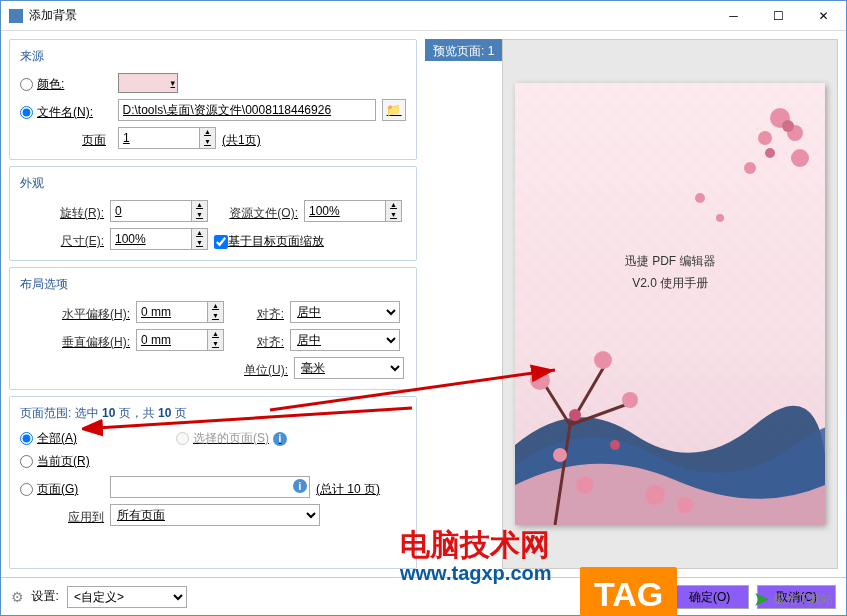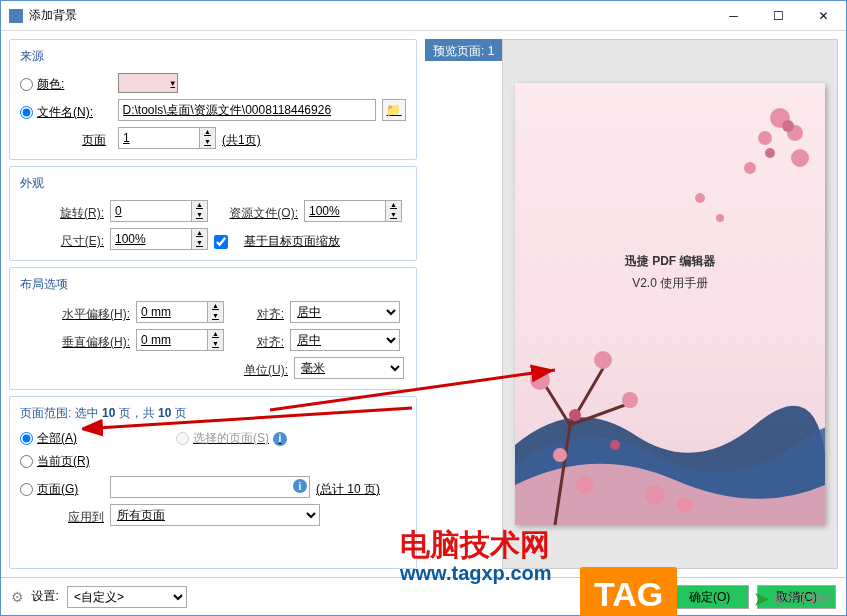--- a/index.html
+++ b/index.html
@@ -20,35 +20,35 @@
 .lbl { text-align: right; color: #333; }
 input[type=radio] { margin-right: 4px; }
 input[type=text], select { border: 1px solid #aaa; padding: 2px 4px; height: 22px; background: #fff; }
 .spinner { display: inline-flex; align-items: center; border: 1px solid #aaa; height: 22px; background: #fff; }
 .spinner input { border: none; padding: 2px 4px; height: 20px; outline: none; }
 .spinbtns { display: flex; flex-direction: column; width: 16px; }
 .spinbtn { height: 10px; font-size: 7px; background: #eee; border-left: 1px solid #aaa; text-align: center; cursor: pointer; line-height: 8px; }
 .swatch { width: 60px; height: 20px; border: 1px solid #888; background: #f5d8dc; display: inline-flex; align-items: center; justify-content: flex-end; padding-right: 2px; }
 .swatch::after { content: "▾"; font-size: 9px; }
 .browse { width: 24px; height: 22px; border: 1px solid #aaa; background: #f5f5f5; display: inline-flex; align-items: center; justify-content: center; color: #d88a00; }
-.cb { display: inline-flex; align-items: center; gap: 16px; }
+.cb { display: inline-flex; align-items: center; gap: 0; }
 .cb input { width: 14px; height: 14px; }
 .bold-blue { color: #1a4a8a; font-weight: bold; }
 .info-icon { display: inline-flex; width: 14px; height: 14px; border-radius: 50%; background: #4a90d0; color: #fff; align-items: center; justify-content: center; font-size: 10px; font-weight: bold; }
 .preview-bar { background: #4a7fb8; color: #fff; padding: 4px 8px; height: 22px; }
 .preview-area { flex: 1; border: 1px solid #ccc; background: #e8e8e8; display: flex; align-items: center; justify-content: center; position: relative; }
 .page-preview { width: 310px; height: 442px; background: #fff; box-shadow: 2px 2px 6px rgba(0,0,0,0.3); position: relative; overflow: hidden; }
 .checker { position: absolute; inset: 0; background-image: linear-gradient(45deg,#ddd 25%,transparent 25%),linear-gradient(-45deg,#ddd 25%,transparent 25%),linear-gradient(45deg,transparent 75%,#ddd 75%),linear-gradient(-45deg,transparent 75%,#ddd 75%); background-size: 16px 16px; background-position: 0 0,0 8px,8px -8px,-8px 0; }
 .pink-bg { position: absolute; inset: 0; background: linear-gradient(180deg, #fce9ee 0%, #f8dfe6 60%, #eecfda 100%); opacity: 0.95; }
 .doc-text { position: absolute; width: 100%; top: 38%; text-align: center; color: #333; font-size: 11px; line-height: 1.8; }
 .wave { position: absolute; bottom: 0; left: 0; right: 0; height: 140px; }
 .flowers { position: absolute; }
 .arrow { position: absolute; pointer-events: none; }
 .footer { height: 38px; border-top: 1px solid #ccc; display: flex; align-items: center; padding: 0 10px; gap: 8px; }
-.btn { border: 1px solid #aaa; background: #22c55e; padding: 3px 18px; height: 24px; cursor: pointer; }
+.btn { border: 1px solid #aaa; background: #8b5cf6; padding: 3px 18px; height: 24px; cursor: pointer; }
 .gear { color: #888; font-size: 14px; }
 .watermark { position: absolute; font-weight: bold; pointer-events: none; }
 .wm1 { left: 400px; top: 525px; font-size: 30px; color: #e01010; }
 .wm2 { left: 400px; top: 562px; font-size: 20px; color: #0a5aa0; }
 .tag-box { position: absolute; left: 580px; top: 520px; background: #ff8a00; color: #fff; padding: 8px 14px; font-size: 34px; font-weight: bold; border-radius: 2px; margin-top: 47px; }
 .wm3 { position: absolute; right: 14px; bottom: 6px; display: flex; align-items: center; gap: 4px; color: #888; font-size: 12px; pointer-events: none; }
 .wm3 .j { color: #2aa030; font-size: 18px; font-weight: bold; }
 select { padding: 1px 2px; }
 </style>
 </head>
@@ -241,21 +241,21 @@
                 <circle cx="70" cy="180" r="9"></circle>
                 <circle cx="140" cy="190" r="10"></circle>
                 <circle cx="170" cy="200" r="8"></circle>
               </g>
             <g fill="#c85070">
                 <circle cx="60" cy="110" r="6"></circle>
                 <circle cx="100" cy="140" r="5"></circle>
               </g>
           </svg>
           <div class="doc-text">
-            <div style="font-weight:bold">迅捷 PDF 编辑器</div>
+            <div style="font-weight:normal">迅捷 PDF 编辑器</div>
             <div>V2.0 使用手册</div>
           </div>
         </div>
       </div>
     </div>
   </div>
 
   <div class="footer">
     <span class="gear">⚙</span>
     <span>设置:</span>

